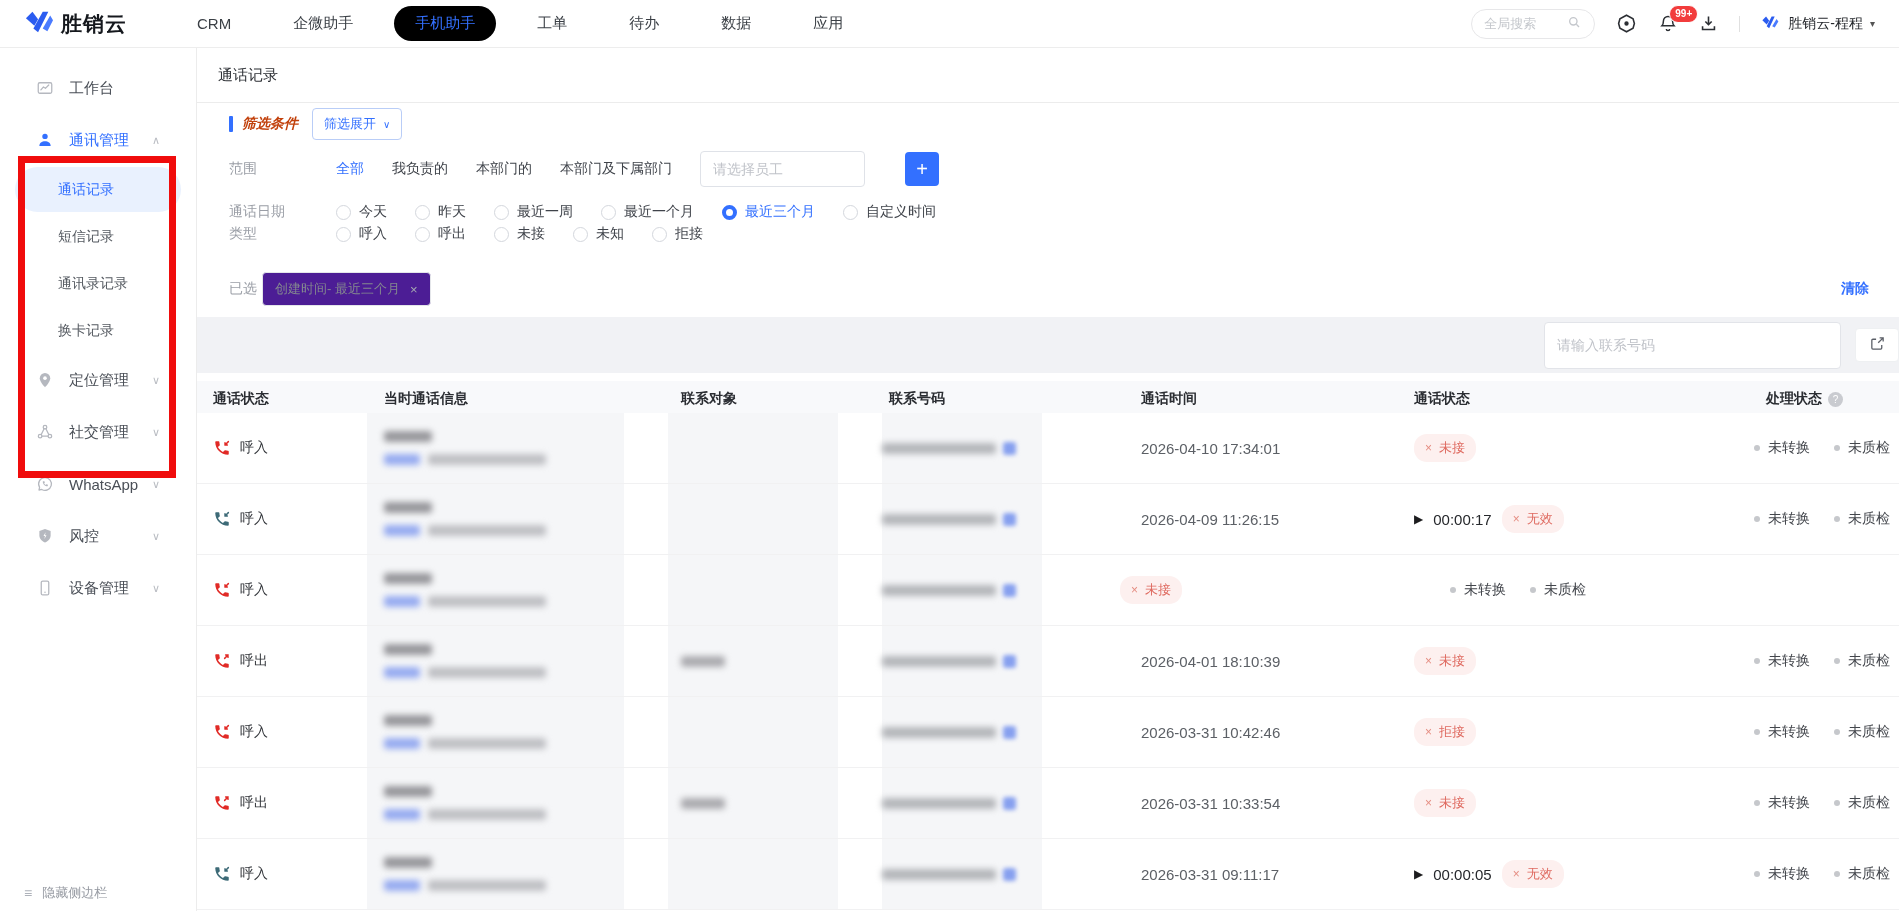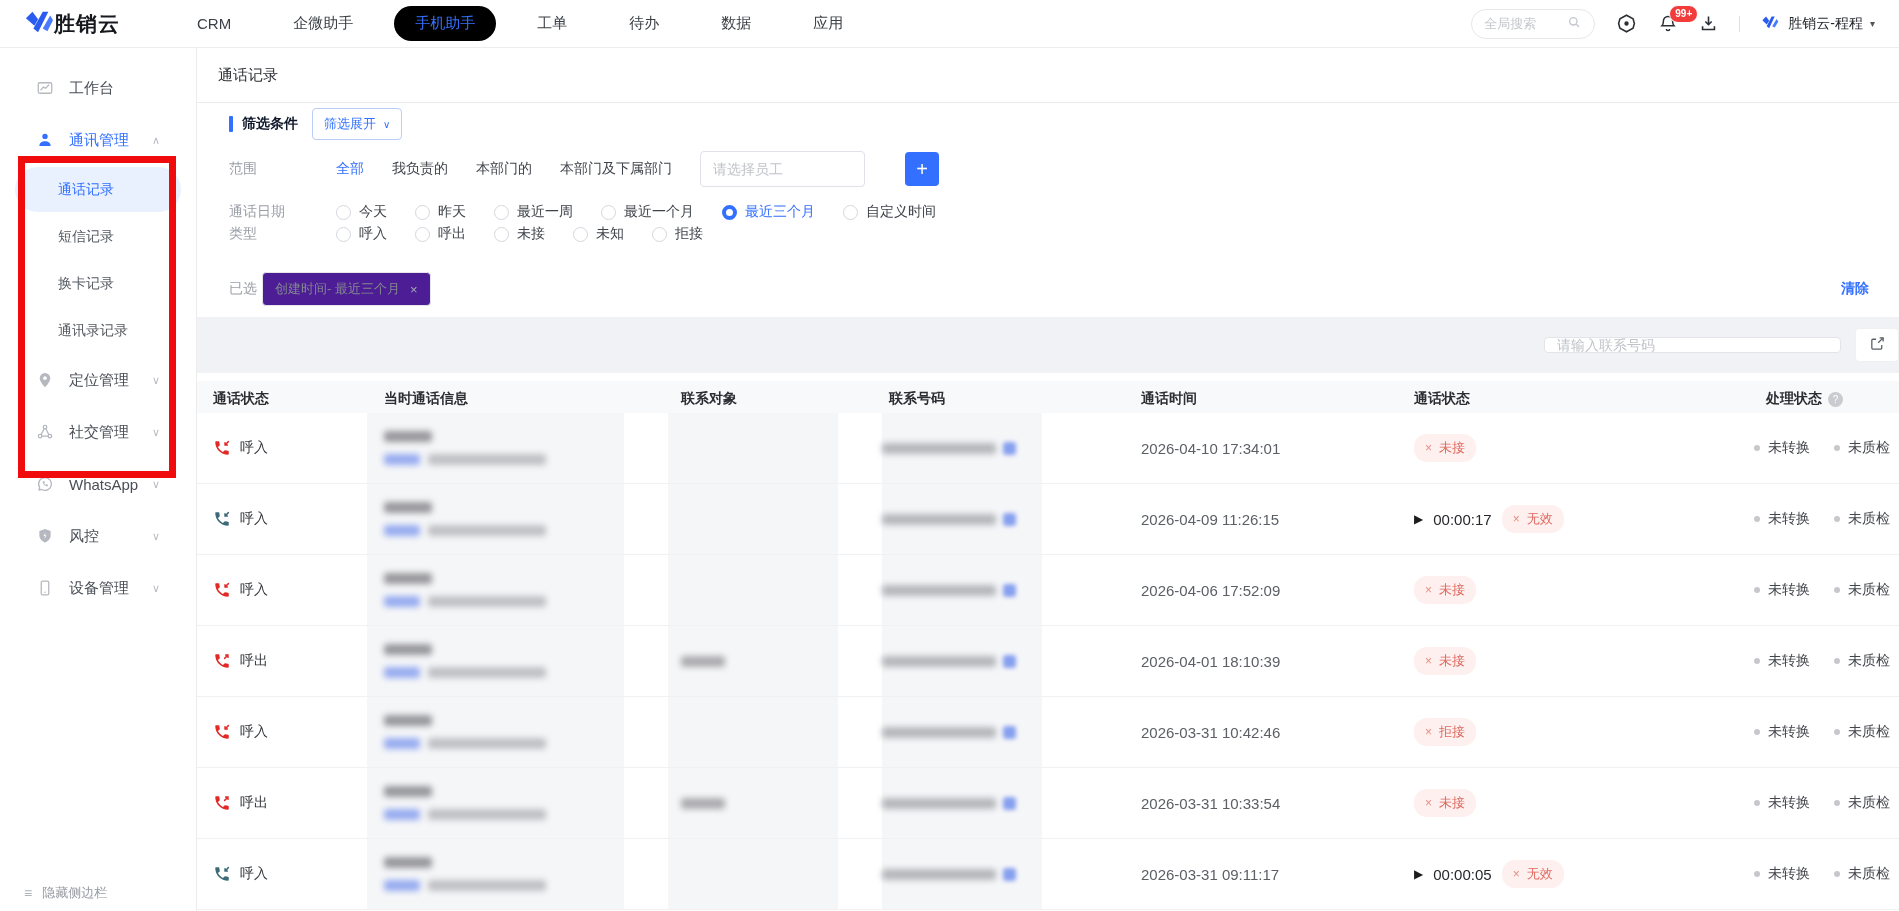--- a/index.html
+++ b/index.html
@@ -3,21 +3,21 @@
 <meta charset="utf-8">
 <style>
   * { margin:0; padding:0; box-sizing:border-box; }
   html,body { width:1899px; height:911px; overflow:hidden; background:#fff;
     font-family:"Liberation Sans","DejaVu Sans",sans-serif; color:#303133; }
   .app { position:relative; width:1899px; height:911px; }
 
   
   .topnav { position:absolute; top:0; left:0; right:0; height:48px; background:#fff;
     border-bottom:1px solid #ededed; display:flex; align-items:center; padding:0 24px; z-index:20; }
-  .logo { display:flex; align-items:center; min-width:128px; }
+  .logo { display:flex; align-items:center; gap:7px; min-width:128px; }
   .logo-text { font-size:21px; font-weight:bold; color:#15181d; letter-spacing:1px; }
   .nav-items { display:flex; align-items:center; margin-left:24px; }
   .nav-item { padding:8px 21px; margin-right:20px; font-size:15px; color:#3a3f45; border-radius:18px; cursor:pointer; white-space:nowrap; }
   .nav-item.active { background:#000000; color:#3370ff; }
   .topnav-right { margin-left:auto; display:flex; align-items:center; gap:21px; }
   .global-search { width:124px; height:30px; border:1px solid #e7e7e9; border-radius:16px;
     display:flex; align-items:center; justify-content:space-between; padding:0 12px; color:#c4c7cc; font-size:13px; cursor:text; }
   .icon-btn { display:flex; align-items:center; justify-content:center; cursor:pointer; }
   .bell-wrap { position:relative; }
   .badge99 { position:absolute; top:-8px; left:11px; background:#f23c3c; color:#fff; font-size:10px;
@@ -49,21 +49,21 @@
 
   
   .main { position:absolute; left:197px; top:48px; right:0; bottom:0; background:#fff; }
   .title-bar { height:55px; border-bottom:1px solid #ececec; display:flex; align-items:center;
     padding-left:21px; font-size:15px; color:#2b2e33; }
 
   .filter-panel { padding-top:6px; }
   .f-row { display:flex; align-items:center; padding-left:32px; }
   .row-section { height:30px; margin-top:0; }
   .section-bar { width:4px; height:16px; background:#3370ff; margin-right:9px; border-radius:1px; }
-  .section-title { font-size:14px; font-weight:bold; color:#0f172a; margin-right:14px; }
+  .section-title { font-size:14px; font-weight:bold; color:#c2410c; margin-right:14px;font-style:italic; }
   .expand-btn { border:1px solid #b9cdf7; color:#3370ff; font-size:13px; padding:6px 11px;
     border-radius:4px; display:flex; align-items:center; gap:7px; cursor:pointer; background:#fff; }
   .expand-btn .caret { font-size:10px; }
 
   .row-scope { height:36px; margin-top:12px; }
   .f-label { width:107px; font-size:14px; color:#9a9ea6; }
   .f-label-narrow { width:33px; font-size:14px; color:#9a9ea6; margin-right:0; }
   .scope-opt { font-size:14px; color:#3f434a; margin-right:28px; cursor:pointer; }
   .scope-opt.selected { color:#3370ff; }
   .employee-input { width:165px; height:36px; border:1px solid #dfe2e8; border-radius:4px;
@@ -82,21 +82,21 @@
   .radio.checked { color:#3370ff; }
 
   .row-selected { height:32px; margin-top:28px; }
   .sel-tag { display:flex; align-items:center; gap:10px; background:#4c1d95; border:1px solid #e4e6ea;
     border-radius:4px; padding:7px 12px; font-size:13px; color:#84888f; }
   .tag-close { color:#a6aab1; font-size:13px; cursor:pointer; }
   .clear-link { margin-left:auto; margin-right:30px; color:#3370ff; font-weight:bold; font-size:14px; cursor:pointer; }
 
   .toolbar-band { margin-top:12px; height:56px; background:#f1f2f5; display:flex; align-items:center;
     justify-content:flex-end; }
-  .phone-search { width:297px; height:16px; background:#fff; border:1px solid #e2e4e9; border-radius:4px;
+  .phone-search { width:297px; height:47px; background:#fff; border:1px solid #e2e4e9; border-radius:4px;
     padding:0 12px; font-size:14px; color:#555; outline:none; margin-right:14px; }
   .phone-search::placeholder { color:#c0c3c9; }
   .export-btn { width:44px; height:34px; background:#fff; border:1px solid #eef0f2; border-radius:4px;
     display:flex; align-items:center; justify-content:center; cursor:pointer; }
 
   
   .grid-cols { display:grid; grid-template-columns:126px 257px 170px 160px 250px 260px 265px 1fr;gap:44px; }
   .thead { height:32px; margin-top:8px; background:#f8f9fb; align-items:center; font-size:14px;
     color:#2b2e33; font-weight:bold; }
   .hc { display:flex; align-items:center; }
@@ -225,24 +225,24 @@
           <span>通讯管理</span>
           <span class="side-caret">∧</span>
         </div>
         <div class="sub-item active">
           <span>通话记录</span>
         </div>
         <div class="sub-item">
           <span>短信记录</span>
         </div>
         <div class="sub-item">
+          <span>通讯录记录</span>
+        </div>
+        <div class="sub-item">
           <span>换卡记录</span>
-        </div>
-        <div class="sub-item">
-          <span>通讯录记录</span>
         </div>
         <div class="side-item">
           <span class="s-icon">
             <svg width="18" height="18" viewBox="0 0 24 24" fill="currentColor">
               <path d="M12 2.5 a7 7 0 0 1 7 7 C19 14.5 12 21.5 12 21.5 S5 14.5 5 9.5 a7 7 0 0 1 7-7 Z"></path>
               <circle cx="12" cy="9.5" r="2.4" fill="#fff"></circle>
             </svg>
           </span>
           <span>定位管理</span>
           <span class="side-caret">∨</span>
@@ -537,23 +537,20 @@
             <span class="blob-line2">
               <span class="blob blob-blue"></span>
               <span class="blob blob-gray"></span>
             </span>
           </div>
           <div class="cell cell-blur pad3"></div>
           <div class="cell cell4 cell-blur">
             <span class="blob-num"></span>
             <span class="blob-icon"></span>
           </div>
-          <div class="cell cell5 pad5">
-            <span>2026-04-06 17:52:09</span>
-          </div>
           <div class="cell cell6 pad6">
             <span class="status-badge">
               <span class="badge-x">×</span>
               <span>未接</span>
             </span>
           </div>
           <div class="cell cell7 pad7">
             <span class="proc-item">
               <span class="proc-dot"></span>
               <span>未转换</span>

